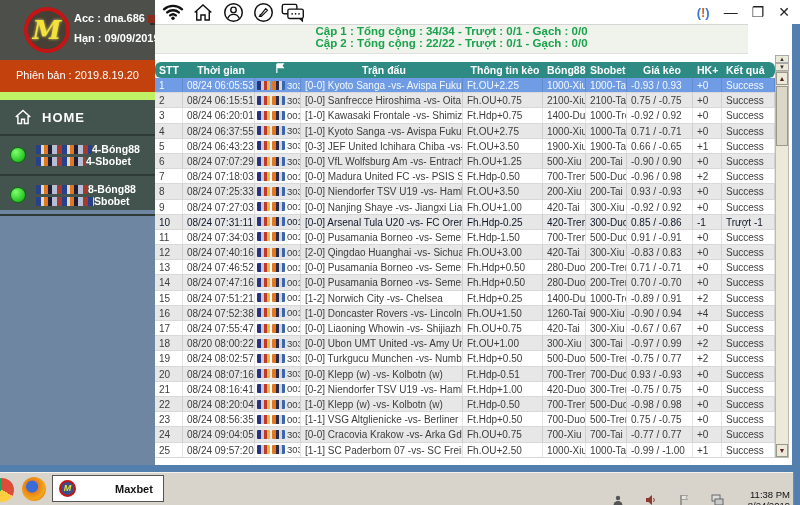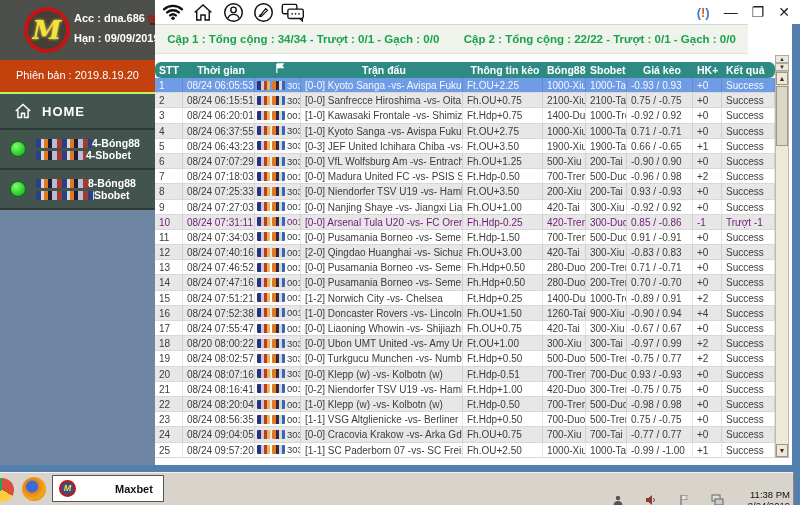--- a/index.html
+++ b/index.html
@@ -16,21 +16,21 @@
   .sb-head { position:absolute; left:0; top:0; width:155px; height:60px; background:#4c4f4a; }
   .logo { position:absolute; left:24px; top:7px; width:46px; height:46px; border-radius:50%;
           border:4px solid #c41414; background:#463f35; color:#f2e23a; font-weight:bold;
           font-size:26px; text-align:center; line-height:38px; font-family:"DejaVu Serif", serif;
           font-style:italic; text-shadow:0 0 3px #ffe95e; }
   .acc-block { position:absolute; left:74px; top:13px; color:#fff; font-size:11px; font-weight:bold; line-height:1; }
   .acc-line { margin-bottom:9px; white-space:nowrap; }
   .acc-mini-icon { display:inline-block; width:9px; height:8px; background:#8a2b20; vertical-align:middle; margin-left:3px; box-shadow:2px 2px 0 #2e2e2e; }
   .sb-version { position:absolute; left:0; top:60px; width:155px; height:32px; background:#c2410c;
                 color:#fff; font-size:11px; font-weight:normal; text-align:center; line-height:30px; }
-  .sb-menu { position:absolute; left:0; top:92px; width:155px; height:118px; background:#42544d; border-top:2px solid #bef264; }
+  .sb-menu { position:absolute; left:0; top:92px; width:155px; height:118px; background:#42544d; border-top:8px solid #bef264; }
   .sb-home { height:36px; border-bottom:2px solid #2e3b36; display:flex; align-items:center; padding-left:14px; color:#fff; }
   .sb-home-label { font-size:13px; font-weight:bold; letter-spacing:1px; margin-left:10px; }
   .sb-item { height:40px; border-bottom:2px solid #2e3b36; display:flex; align-items:center; padding-left:10px; }
   .dot { width:16px; height:16px; border-radius:50%; background:radial-gradient(circle at 35% 30%, #7dff6a, #27c327 70%, #149114); border:1px solid #0c6d0c; flex:none; }
   .sb-item-text { margin-left:10px; color:#fff; font-size:10.5px; font-weight:bold; line-height:12px; white-space:nowrap; }
   .px { display:inline-block; height:9px; vertical-align:-1px; border-radius:1px;
         background:repeating-linear-gradient(90deg,#27408b 0 5px,#d8d8d8 5px 8px,#e07820 8px 12px,#1d1d35 12px 16px,#b7bdd4 16px 21px,#a33a2a 21px 26px);
         filter:blur(0.7px); }
   .px-a { width:56px; } .px-b { width:50px; } .px-c { width:52px; } .px-d { width:58px; }
 
@@ -38,38 +38,38 @@
   .toolbar { position:absolute; left:155px; top:0; width:645px; height:24px; background:#fff; display:flex; align-items:center; }
   .tb-icon { width:24px; height:22px; margin-left:6px; display:flex; align-items:center; justify-content:center; }
   .tb-icon svg { display:block; }
   .win-ctrls { position:absolute; right:10px; top:0; height:24px; display:flex; align-items:center; gap:14px; }
   .notify-glyph { font-size:13px; font-weight:bold; line-height:1; }
   .notify-glyph .p { color:#3b78d8; } .notify-glyph .e { color:#e06010; }
   .ctrl { font-size:14px; color:#222; line-height:1; cursor:default; }
 
   
   .statsbar { position:absolute; left:155px; top:24px; width:593px; height:30px; background:#f0f2ec;
-              border-top:1px solid #d6d6d6; border-bottom:1px solid #e0e0e0; display:flex; align-items:center; }
+              border-top:1px solid #d6d6d6; border-bottom:1px solid #e0e0e0; display:flex; align-items:center;flex-direction:column; }
   .stat { width:50%; text-align:center; color:#19a44c; font-size:11.5px; font-weight:bold; }
 
   
   .spinner { position:absolute; left:775px; top:55px; width:14px; height:16px; }
   .spin-btn { width:14px; height:8px; background:#ece9d8; border:1px solid #aaa; font-size:6px; line-height:6px; text-align:center; color:#333; }
 
   
   .grid { position:absolute; left:155px; top:62px; width:620px; }
   .thead { display:grid; grid-template-columns:28px 72px 46px 162px 80px 43px 41px 66px 29px 53px;
            background:#2e8b84; color:#fff; height:16px;border-radius:6px; }
   .th { font-size:10.5px; font-weight:bold; line-height:16px; padding-left:4px; white-space:nowrap; overflow:hidden; }
   .tbody { background:#fff; }
   .trow { display:grid; grid-template-columns:28px 72px 46px 162px 80px 43px 41px 66px 29px 53px;
           height:15.2px; border-bottom:1px solid #d8d8d8; background:#fff; color:#3c3c3c; }
   .trow.even { background:#e7e7e7; }
   .trow.selected { background:#6f9ce4; color:#f4f8ff; }
-  .trow.warning { color:#701a75; }
+  .trow.warning { color:#0f172a; }
   .td { font-size:10px; line-height:15px; padding-left:4px; white-space:nowrap; overflow:hidden;
         border-right:1px solid rgba(0,0,0,0.10); }
   .cell-account { display:flex; align-items:center; gap:2px; padding-left:2px; }
   .flag { display:inline-block; width:13px; height:9px; flex:none; filter:blur(0.6px); border-radius:1px; }
   .flag.fa { background:repeating-linear-gradient(90deg,#26337e 0 4px,#c8ccd8 4px 7px,#c0392b 7px 10px,#e8b84a 10px 13px); }
   .flag.fb { background:repeating-linear-gradient(90deg,#e07820 0 4px,#2a2a4a 4px 7px,#d8d8d8 7px 10px,#3a66b0 10px 13px); }
   .cell-account span { font-size:9.5px; }
 
   
   .vscroll { position:absolute; left:775px; top:71px; width:14px; height:387px; background:#ece9d8; border:1px solid #bdbab0; }

